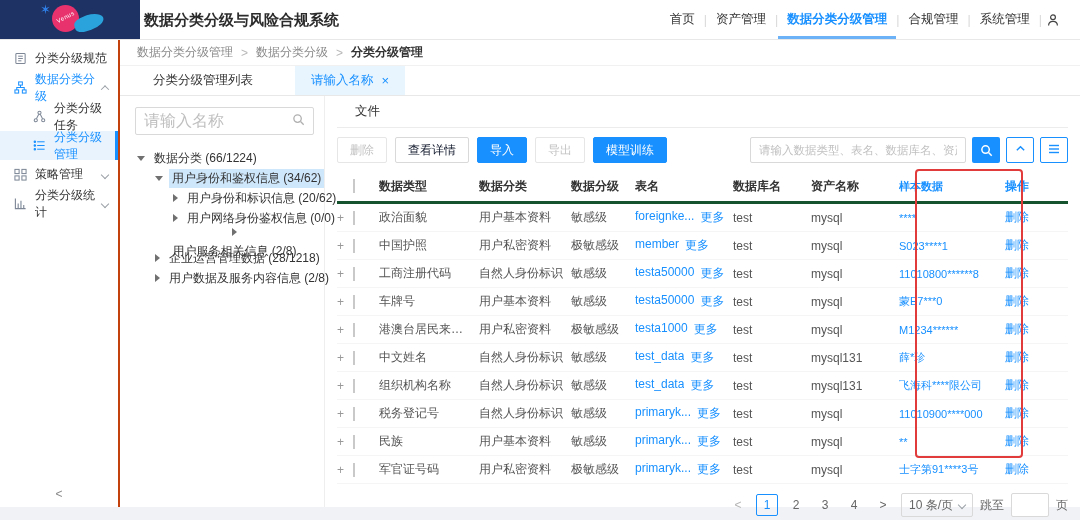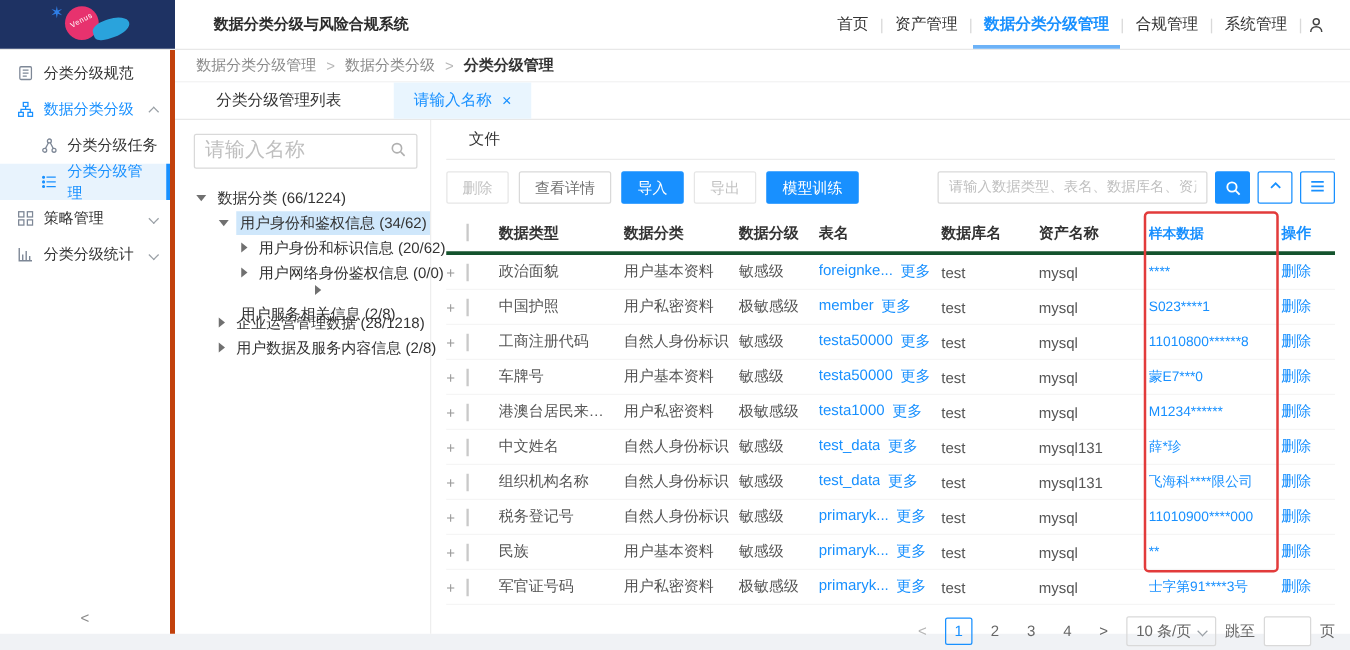--- a/index.html
+++ b/index.html
@@ -10,30 +10,30 @@
   body{font-family:"Liberation Sans","DejaVu Sans",sans-serif; background:#dfe3e8;}
   #root{width:1080px; height:520px; background:#f0f2f5; position:relative; overflow:hidden; font-size:12px; color:#333;}
 
   
   .header{height:40px; background:#fff; display:flex; align-items:stretch; border-bottom:1px solid #e8e8e8;}
   .logo{width:140px; background:var(--logo-bg); position:relative; flex:none;}
   .logo .pink{position:absolute; left:52px; top:5px; width:27px; height:27px; border-radius:50%; background:#e7326e;}
   .logo .pink span{position:absolute; left:4px; top:9px; font-size:6px; color:#fff; transform:rotate(-28deg); letter-spacing:.5px;}
   .logo .swoosh{position:absolute; left:74px; top:15px; width:30px; height:15px; border-radius:50% 60% 60% 40%; background:#2aa3dc; transform:rotate(-18deg);}
   .logo .spark{position:absolute; left:40px; top:2px; color:#2f7fe8; font-size:13px;}
-  .app-title{line-height:39px; font-size:12px; font-weight:bold; color:#2b2b2b; padding-left:31px; flex:none;}
+  .app-title{line-height:39px; font-size:15px; font-weight:bold; color:#2b2b2b; padding-left:4px; flex:none;}
   .top-nav{margin-left:auto; display:flex; align-items:stretch; padding-right:10px; font-size:12.5px;}
   .nav-item{display:flex; align-items:center; padding:0 9px; color:#333; cursor:pointer;}
   .nav-item.active{color:var(--primary); font-weight:bold; box-shadow:inset 0 -3px 0 #6cb2f7;}
   .nav-sep{display:flex; align-items:center; color:#d9d9d9;}
   .user-btn{display:flex; align-items:center; padding:0 10px 0 4px; cursor:pointer;}
 
   
   .body{display:flex; height:467px;}
-  .sidebar{width:140px; background:#fff; border-right:4px solid #c2410c; position:relative; flex:none; padding-top:4px;}
+  .sidebar{width:120px; background:#fff; border-right:2px solid #c2410c; position:relative; flex:none; padding-top:4px;}
   .side-item{height:29px; display:flex; align-items:center; gap:7px; padding-left:14px; padding-right:10px; cursor:pointer; color:#333;}
   .side-item .sicon{width:14px; height:14px; flex:none; color:#7d8796; display:flex; align-items:center;}
   .side-item.child{padding-left:33px;}
   .side-item.highlight{color:var(--primary);}
   .side-item.highlight .sicon{color:var(--primary);}
   .side-item.selected{background:#e8f3fd; color:var(--primary); border-right:3px solid var(--primary);}
   .side-item.selected .sicon{color:var(--primary);}
   .chev{width:6px; height:6px; border-right:1.4px solid #9aa0a6; border-bottom:1.4px solid #9aa0a6; margin-left:auto; flex:none;}
   .chev.up{transform:rotate(-135deg) translate(-1px,-1px);}
   .chev.down{transform:rotate(45deg);}
@@ -60,21 +60,21 @@
   .tcaret.open{border-top:5px solid #707070; border-left:4px solid transparent; border-right:4px solid transparent;}
   .tcaret.closed{border-left:5px solid #707070; border-top:4px solid transparent; border-bottom:4px solid transparent;}
   .tlabel{padding:1px 3px;}
   .tlabel.selected{background:var(--tree-sel);}
 
   .table-panel{flex:1; display:flex; flex-direction:column; padding:0 12px; min-width:0; position:relative;}
   .inner-tabs{display:flex; border-bottom:1px solid #ececec; flex:none;}
   .itab{padding:0 18px; height:31px; line-height:31px; font-size:12.5px; color:#333; cursor:pointer;}
   .itab.active{background:var(--tab-active-bg); color:var(--primary); box-shadow:inset 0 -2px 0 var(--primary);}
   .toolbar{display:flex; align-items:center; margin:9px 0 8px 0; gap:8px; flex:none;}
-  .btn{height:26px; padding:0 12px; font-size:12px; border-radius:2px; border:1px solid #d9d9d9; background:#fff; color:#737373; cursor:pointer; font-family:inherit;}
+  .btn{height:26px; padding:0 12px; font-size:12px; border-radius:2px; border:1px solid #d9d9d9; background:#fff; color:#0f172a; cursor:pointer; font-family:inherit;}
   .btn.primary{background:var(--primary); border-color:var(--primary); color:#fff;}
   .btn.disabled{color:#c3c3c3; border-color:#e6e6e6; cursor:not-allowed;}
   .toolbar-right{margin-left:auto; display:flex; gap:6px; align-items:center;}
   .search-box{display:flex; align-items:center; width:216px; height:26px; border:1px solid #d9d9d9; border-radius:2px; padding:0 8px;}
   .search-box input{flex:1; border:none; outline:none; font-size:11.5px; min-width:0; font-family:inherit;}
   .search-box input::placeholder{color:#c0c0c0;}
   .icon-btn{width:28px; height:26px; border-radius:2px; display:flex; align-items:center; justify-content:center; cursor:pointer;}
   .icon-btn.solid{background:var(--primary); color:#fff;}
   .icon-btn.outline{border:1px solid var(--primary); color:var(--primary); background:#fff;}
 

